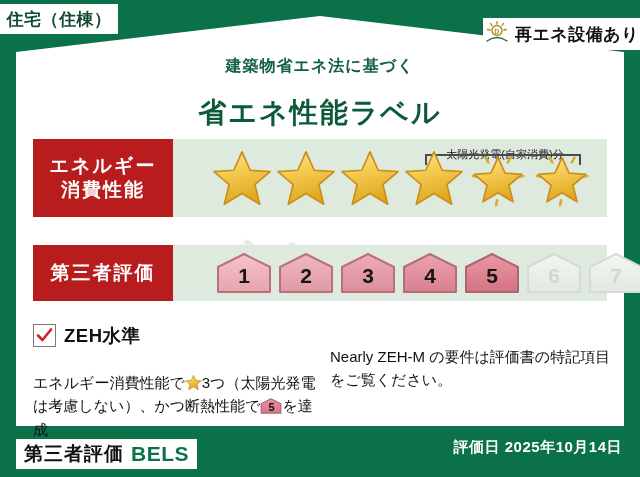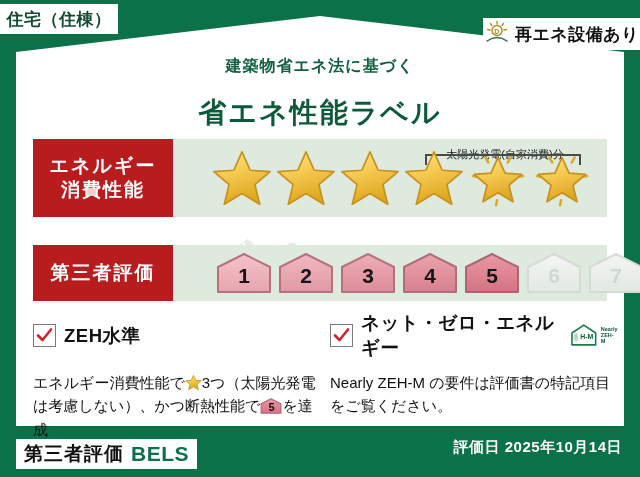--- a/index.html
+++ b/index.html
@@ -307,39 +307,20 @@
       <span>エネルギー消費性能で</span><span class="inline-star"><svg viewBox="0 0 64 64" width="17" height="17">
             <polygon points="32,5 40.5,24 61,25.5 45.3,38.8 50.3,59 32,48 13.7,59 18.7,38.8 3,25.5 23.5,24" fill="url(#g1)" stroke="#c8911b" stroke-width="3"></polygon>
           </svg></span><span>3つ（太陽光発電</span><br>
       <span>は考慮しない）、かつ断熱性能で</span><span class="inline-badge"><svg viewBox="0 0 58 44" width="22" height="18">
             <path d="M3 16 L29 3 L55 16 L55 41 L3 41 Z" fill="url(#p5)" stroke="#ab6574" stroke-width="3" stroke-linejoin="round"></path>
           </svg><span class="n">5</span></span><span>を達成</span>
     </div>
   </div>
 
   <div class="check-sec" id="sec-right">
-    <div class="check-head">
-      <span class="cbox">
-        <svg width="17" height="17" viewBox="0 0 17 17">
-          <path d="M2 8.5 L6.5 13 L15 2.5" fill="none" stroke="#c9262b" stroke-width="2.6" stroke-linecap="round" stroke-linejoin="round"></path>
-        </svg>
-      </span>
-      <span class="check-title">ネット・ゼロ・エネルギー</span>
-      <span id="zehm-logo">
-        <svg width="30" height="24" viewBox="0 0 30 24">
-          <path d="M3 10 L15 2 L27 10 L27 22 L3 22 Z" fill="#ffffff" stroke="#1a7a4a" stroke-width="1.6" stroke-linejoin="round"></path>
-          <path d="M7 9 C4 12 4 17 7 19 C10 17 10 12 7 9 Z" fill="#b9dbc5"></path>
-          <text x="18" y="16" font-size="7" font-weight="bold" fill="#0c5a39" text-anchor="middle" font-family="Liberation Sans, sans-serif">H-M</text>
-        </svg>
-        <span class="cap">
-          <span>Nearly</span><br>
-          <span>ZEH-M</span>
-        </span>
-      </span>
-    </div>
     <div class="check-body">Nearly ZEH-M の要件は評価書の特記項目をご覧ください。</div>
   </div>
 
   <div id="footer">
     <div id="bels">
       <span class="jp">第三者評価</span>
       <span class="en">BELS</span>
     </div>
     <div id="owner">ベルニー太田</div>
     <div id="evaldate">評価日 2025年10月14日</div>

